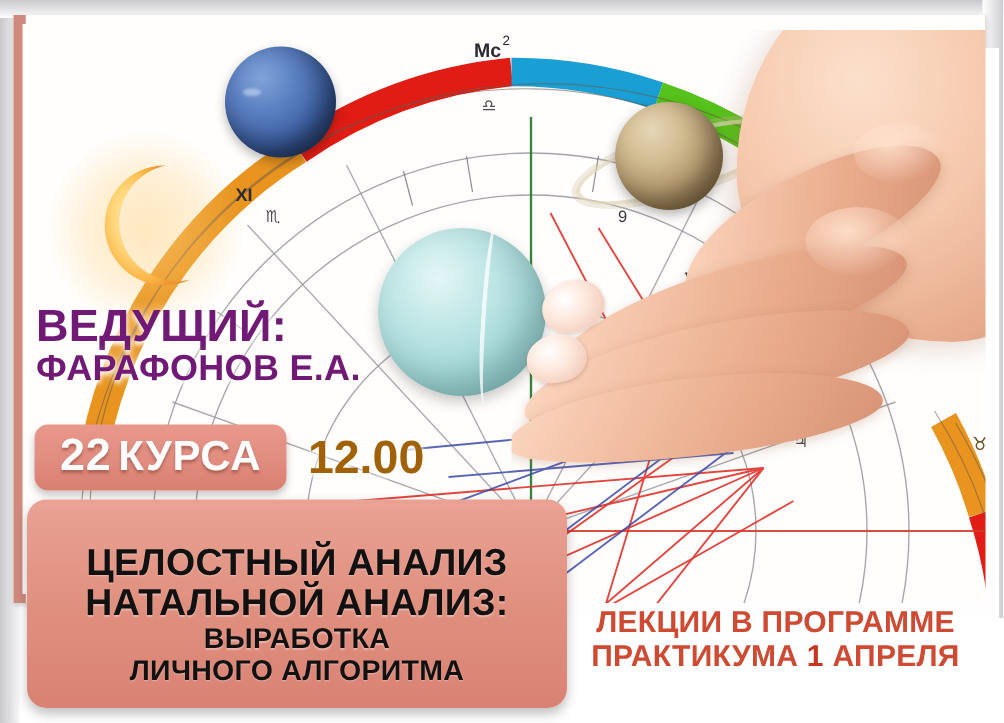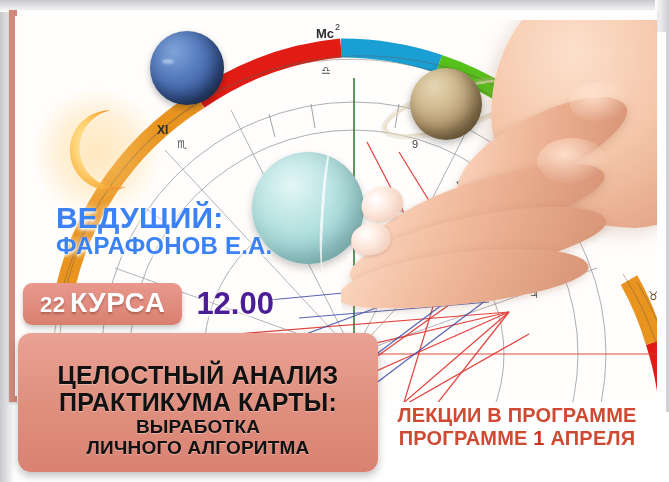--- a/index.html
+++ b/index.html
@@ -72,33 +72,33 @@
   .nail{position:absolute;border-radius:50% 50% 45% 45%;
     background:radial-gradient(ellipse at 40% 32%,#ffffff 0%,#fde9de 40%,#f2cdbb 80%,#e2b49e 100%);
     box-shadow:0 1px 3px rgba(140,90,70,.3);}
   .n1{left:20px;top:167px;width:42px;height:34px;transform:rotate(-20deg);}
   .n2{left:10px;top:203px;width:40px;height:32px;transform:rotate(-12deg);}
   .knuckle{position:absolute;border-radius:50%;
     background:radial-gradient(ellipse at 40% 35%,rgba(255,226,206,.9),rgba(224,168,140,0) 72%);}
 
   
   .host{position:absolute;left:24px;top:203px;width:310px;
-    color:#3b82f6;font-weight:bold;line-height:1.02;letter-spacing:.2px;
-    text-shadow:0 2px 3px rgba(255,255,255,.95),0 0 7px rgba(255,255,255,.95);margin-left:32px;}
+    color:#701a75;font-weight:bold;line-height:1.02;letter-spacing:.2px;
+    text-shadow:0 2px 3px rgba(255,255,255,.95),0 0 7px rgba(255,255,255,.95);}
   .host .l1{font-size:30px;display:block;}
   .host .l2{font-size:24px;display:block;}
 
   .datebar{position:absolute;left:23px;top:283px;display:flex;align-items:center;gap:14px;}
   .pill{background:linear-gradient(to bottom,#e9988c 0%,#e08c7f 55%,#d9806f 100%);
     border-radius:9px;padding:4px 17px 6px 17px;
     box-shadow:0 3px 5px rgba(0,0,0,.22);}
   .pill span{color:#ffffff;font-weight:bold;font-size:28px;letter-spacing:.5px;
     text-shadow:0 2px 2px rgba(120,50,40,.45);}
-  .pill .day{font-size:22px;}
-  .time{color:#4c1d95;font-weight:bold;font-size:31px;
+  .pill .day{font-size:30px;}
+  .time{color:#a16207;font-weight:bold;font-size:31px;
     text-shadow:0 2px 3px rgba(255,255,255,.95),0 0 6px rgba(255,255,255,.9);}
 
   .topicbox{position:absolute;left:18px;top:333px;width:340px;
     background:linear-gradient(to bottom,#e9a294 0%,#e0907f 50%,#d98273 100%);
     border-radius:13px;padding:29px 10px 13px 10px;text-align:center;
     box-shadow:0 4px 8px rgba(0,0,0,.25);}
   .topicbox .big{display:block;color:#111111;font-weight:bold;font-size:25px;
     line-height:1.08;letter-spacing:.2px;text-shadow:0 1px 1px rgba(255,255,255,.35);}
   .topicbox .small{display:block;color:#111111;font-weight:bold;font-size:19px;
     line-height:1.12;letter-spacing:.2px;text-shadow:0 1px 1px rgba(255,255,255,.35);}
@@ -280,23 +280,23 @@
   <div class="datebar">
     <div class="pill">
       <span class="day">22</span>
       <span class="month">КУРСА</span>
     </div>
     <div class="time">12.00</div>
   </div>
 
   <div class="topicbox">
     <span class="big">ЦЕЛОСТНЫЙ АНАЛИЗ</span>
-    <span class="big">ПРАКТИКУМА КАРТЫ:</span>
+    <span class="big">НАТАЛЬНОЙ АНАЛИЗ:</span>
     <span class="small">ВЫРАБОТКА</span>
     <span class="small">ЛИЧНОГО АЛГОРИТМА</span>
   </div>
 
   <div class="promo">
     <div>ЛЕКЦИИ В ПРОГРАММЕ</div>
-    <div><span>ПРОГРАММЕ </span><b>1</b><span> АПРЕЛЯ</span></div>
+    <div><span>ПРАКТИКУМА </span><b>1</b><span> АПРЕЛЯ</span></div>
   </div>
 
 </div>
 
 </body></html>

